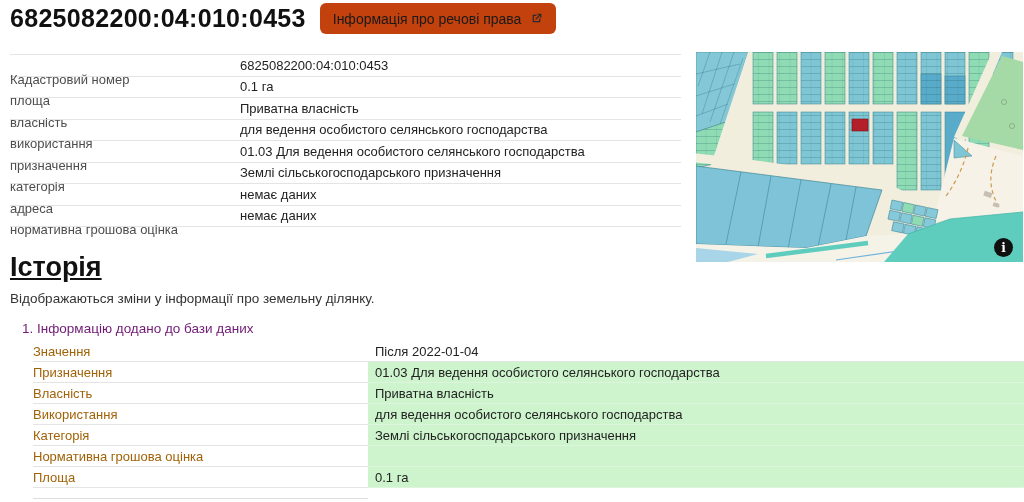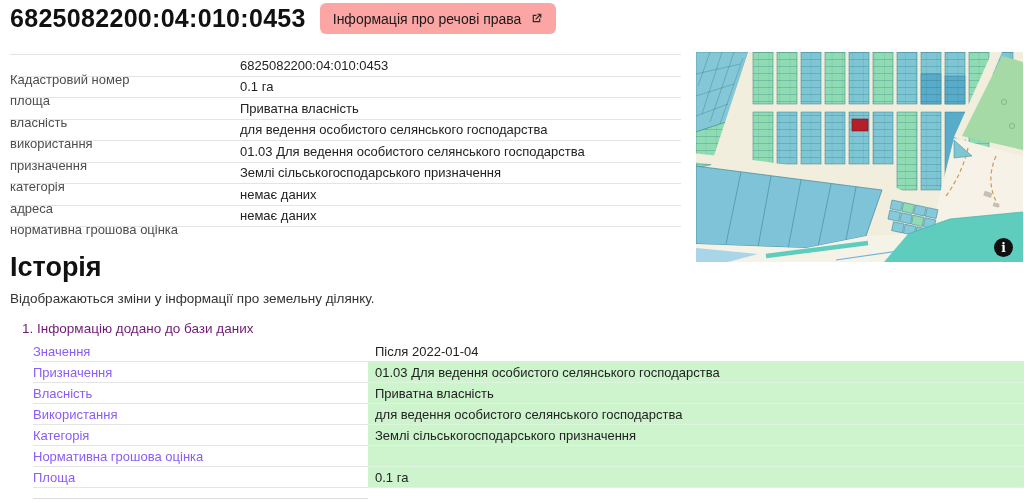--- a/index.html
+++ b/index.html
@@ -4,45 +4,45 @@
 <style>
   * { box-sizing: border-box; }
   html,body { margin:0; padding:0; background:#fff; }
   body { font-family:"Liberation Sans", sans-serif; color:#222; }
   .page { position:relative; width:1024px; height:502px; background:#fff; overflow:hidden;border-radius:18px; }
 
   
   .hdr { position:absolute; left:10px; top:3px; display:flex; align-items:center; gap:14px; }
   .hdr h1 { margin:0; font-size:25px; font-weight:700; letter-spacing:.3px; color:#111; }
   .rights-btn { display:flex; align-items:center; gap:9px; height:31px; padding:0 13px;
-    background:#fca5a5; border:none; border-radius:6px; font-family:inherit;
+    background:#c2410c; border:none; border-radius:6px; font-family:inherit;
     font-size:14px; color:#1a1a1a; cursor:pointer; }
   .rights-btn svg { display:block; }
 
   
   .details { position:absolute; left:10px; top:54px; width:671px; border-top:1px solid #e4e4e4; font-size:13px; }
   .drow { display:flex; align-items:center; height:21.5px; border-bottom:1px solid #e4e4e4; }
   .dlabel { width:230px; color:#4d4d4d;margin-top:28px; }
   .dvalue { flex:1; color:#222; }
 
   
   .map { position:absolute; left:696px; top:52px; width:327px; height:210px; overflow:hidden; }
   .map svg { display:block; }
   .info-btn { position:absolute; right:10px; bottom:5px; width:19px; height:19px; border-radius:50%;
     background:#101010; color:#fff; display:flex; align-items:center; justify-content:center;
     font-family:"DejaVu Serif", serif; font-weight:700; font-size:12px; cursor:pointer; }
 
   
   .history { position:absolute; left:10px; top:252px; right:0; }
-  .history h2 { margin:0; font-size:27px; font-weight:600; color:#111; line-height:1.15; }
+  .history h2 { margin:0; font-size:27px; font-weight:600; color:#111; line-height:1.15;text-decoration:underline; }
   .hist-sub { margin:8px 0 0; font-size:13.5px; color:#333; }
   .hist-title { margin:15px 0 0 12px; font-size:13.5px; color:#701a75; line-height:16px; }
   .htable { margin:4px 0 0 23px; font-size:13px; }
   .hrow { display:flex; height:21px; }
-  .hlabel { width:335px; color:#8b5cf6; border-bottom:1px solid #e4e4e4; display:flex; align-items:center; }
+  .hlabel { width:335px; color:#a16207; border-bottom:1px solid #e4e4e4; display:flex; align-items:center; }
   .hvalue { flex:1; color:#222; border-bottom:1px solid #e4e4e4; display:flex; align-items:center; padding-left:7px; }
   .hvalue.green { background:#cdf4cd; border-bottom-color:#ddf4dd; }
   .next-divider { margin:10px 0 0 23px; width:335px; border-top:1px solid #ddd; height:0; }
 </style>
 </head>
 <body>
 
 <div class="page">
 
   <div class="hdr">

